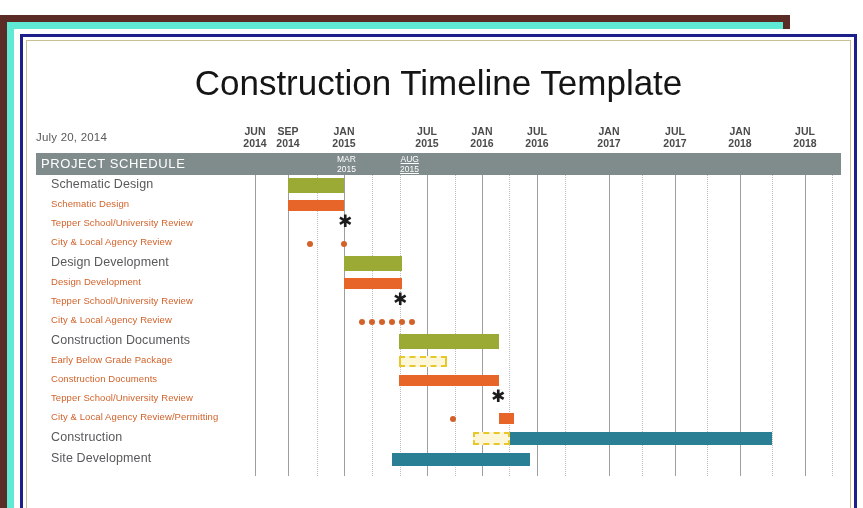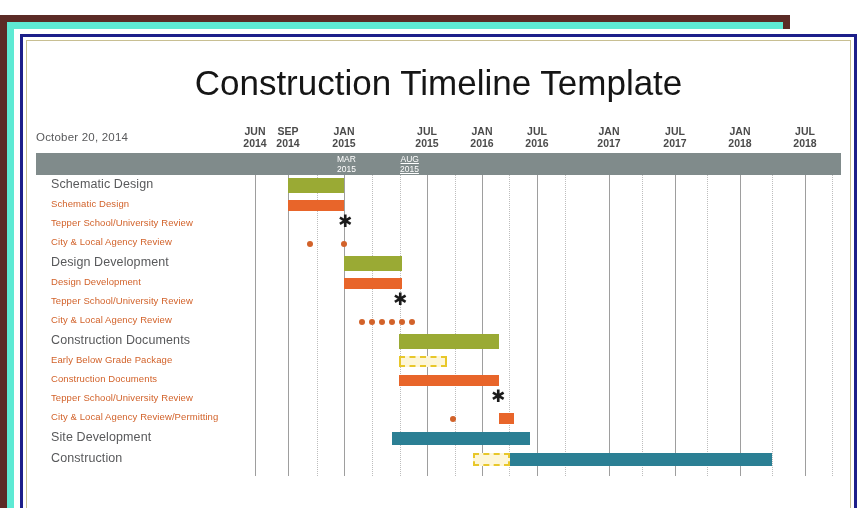--- a/index.html
+++ b/index.html
@@ -146,21 +146,21 @@
 
 <div class="frame-outer">
   <div class="frame-white"></div>
   <div class="frame-blue"></div>
   <div class="frame-cream"></div>
 
   <div class="sheet">
 
     <div class="title">Construction Timeline Template</div>
 
-    <div class="datestamp">October 20, 2014</div>
+    <div class="datestamp">July 20, 2014</div>
 
     <div class="chart">
 
       <div class="axis-labels">
           <div class="axis-tick" style="left: 228px;">
             <b>JUN</b>
             <b>2014</b>
           </div>
           <div class="axis-tick" style="left: 261px;">
             <b>SEP</b>
@@ -217,20 +217,21 @@
           <div class="gl dotted band-top" style="left: 428px;"></div>
           <div class="gl dotted band-top" style="left: 482px;"></div>
           <div class="gl dotted band-top" style="left: 538px;"></div>
           <div class="gl dotted band-top" style="left: 615px;"></div>
           <div class="gl dotted band-top" style="left: 680px;"></div>
           <div class="gl dotted band-top" style="left: 745px;"></div>
           <div class="gl dotted band-top" style="left: 805px;"></div>
         </div>
 
       <div class="band"></div>
+      <div class="band-title">PROJECT SCHEDULE</div>
 
       <div class="rows">
           <div class="row major">
             <div class="lbl-major">Schematic Design</div>
             <div class="bar green" style="left: 261px; width: 56px; top: 3px;"></div>
           </div>
           <div class="row">
             <div class="lbl-sub">Schematic Design</div>
             <div class="bar orange" style="left: 261px; width: 56px; top: 4px;"></div>
           </div>
@@ -279,28 +280,28 @@
           <div class="row">
             <div class="lbl-sub">Tepper School/University Review</div>
             <div class="star" style="left: 464px; top: -2px;">✱</div>
           </div>
           <div class="row">
             <div class="lbl-sub">City &amp; Local Agency Review/Permitting</div>
             <div class="bar orange" style="left: 472px; width: 15px; top: 4px;"></div>
             <div class="dot" style="left: 423px; top: 6.5px;"></div>
           </div>
           <div class="row major">
-            <div class="lbl-major">Site Development</div>
-            <div class="bar teal" style="left: 365px; width: 138px; top: 4px;"></div>
-          </div>
-          <div class="row major">
             <div class="lbl-major">Construction</div>
             <div class="bar dashed-teal" style="left: 446px; width: 37px; top: 4px;"></div>
             <div class="bar teal" style="left: 483px; width: 262px; top: 4px;"></div>
           </div>
+          <div class="row major">
+            <div class="lbl-major">Site Development</div>
+            <div class="bar teal" style="left: 365px; width: 138px; top: 4px;"></div>
+          </div>
         </div>
 
     <div class="band-tag" style="left: 310px;">
           <b>MAR</b>
           <b>2015</b>
         </div>
         <div class="band-tag" style="left: 373px; text-decoration: underline;">
           <b>AUG</b>
           <b>2015</b>
         </div>

